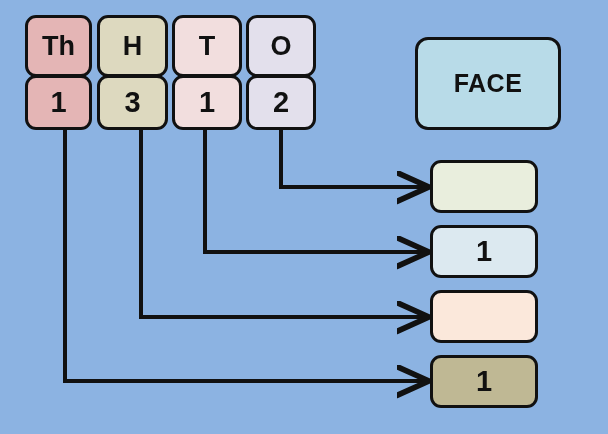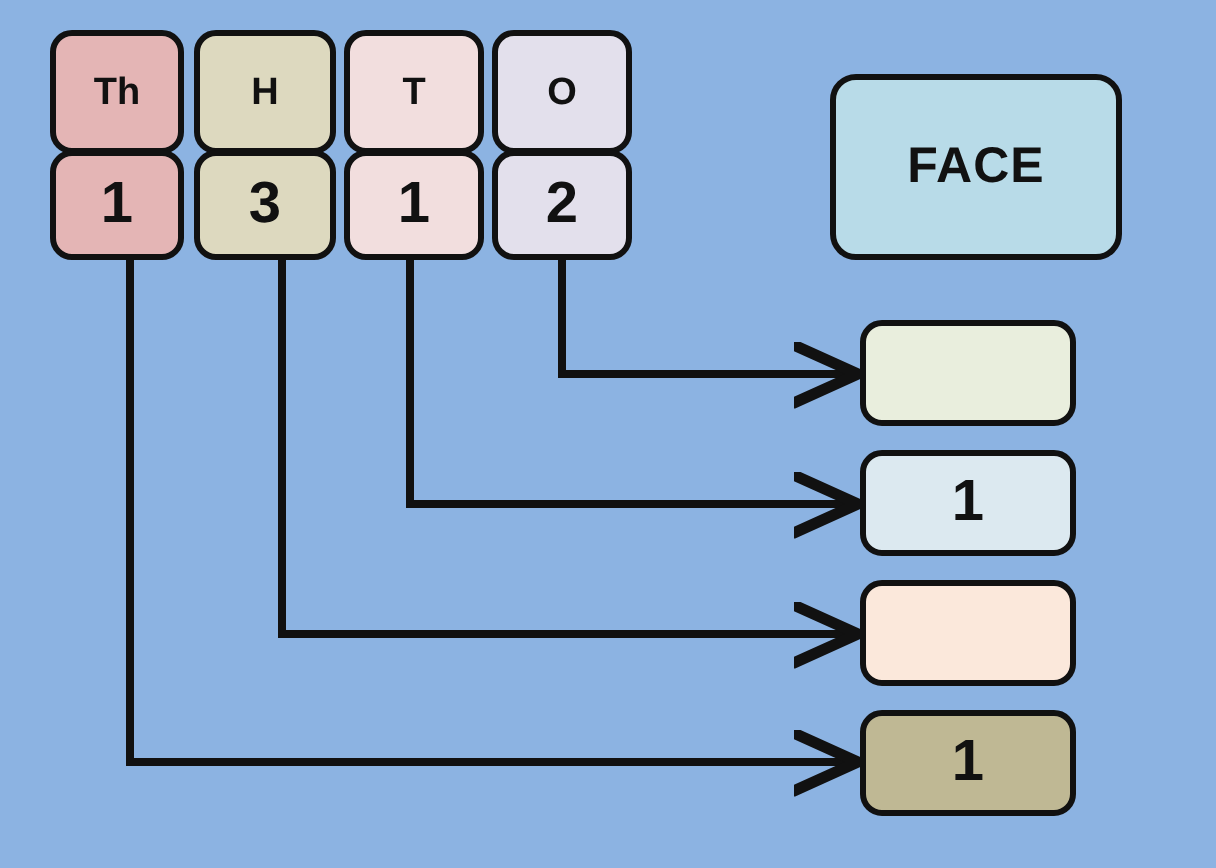--- a/index.html
+++ b/index.html
@@ -37,21 +37,21 @@
     align-items: center;
     justify-content: center;
     font-weight: bold;
     color: #111111;
     line-height: 1;
   }
   
   .place-header {
     top: 15px;
     height: 62px;
-    font-size: 19px;
+    font-size: 27px;
   }
   
   .place-digit {
     top: 75px;
     height: 55px;
     font-size: 29px;
   }
   .col-th { left: 25px;  width: 67px; }
   .col-h  { left: 97px;  width: 71px; }
   .col-t  { left: 172px; width: 70px; }

